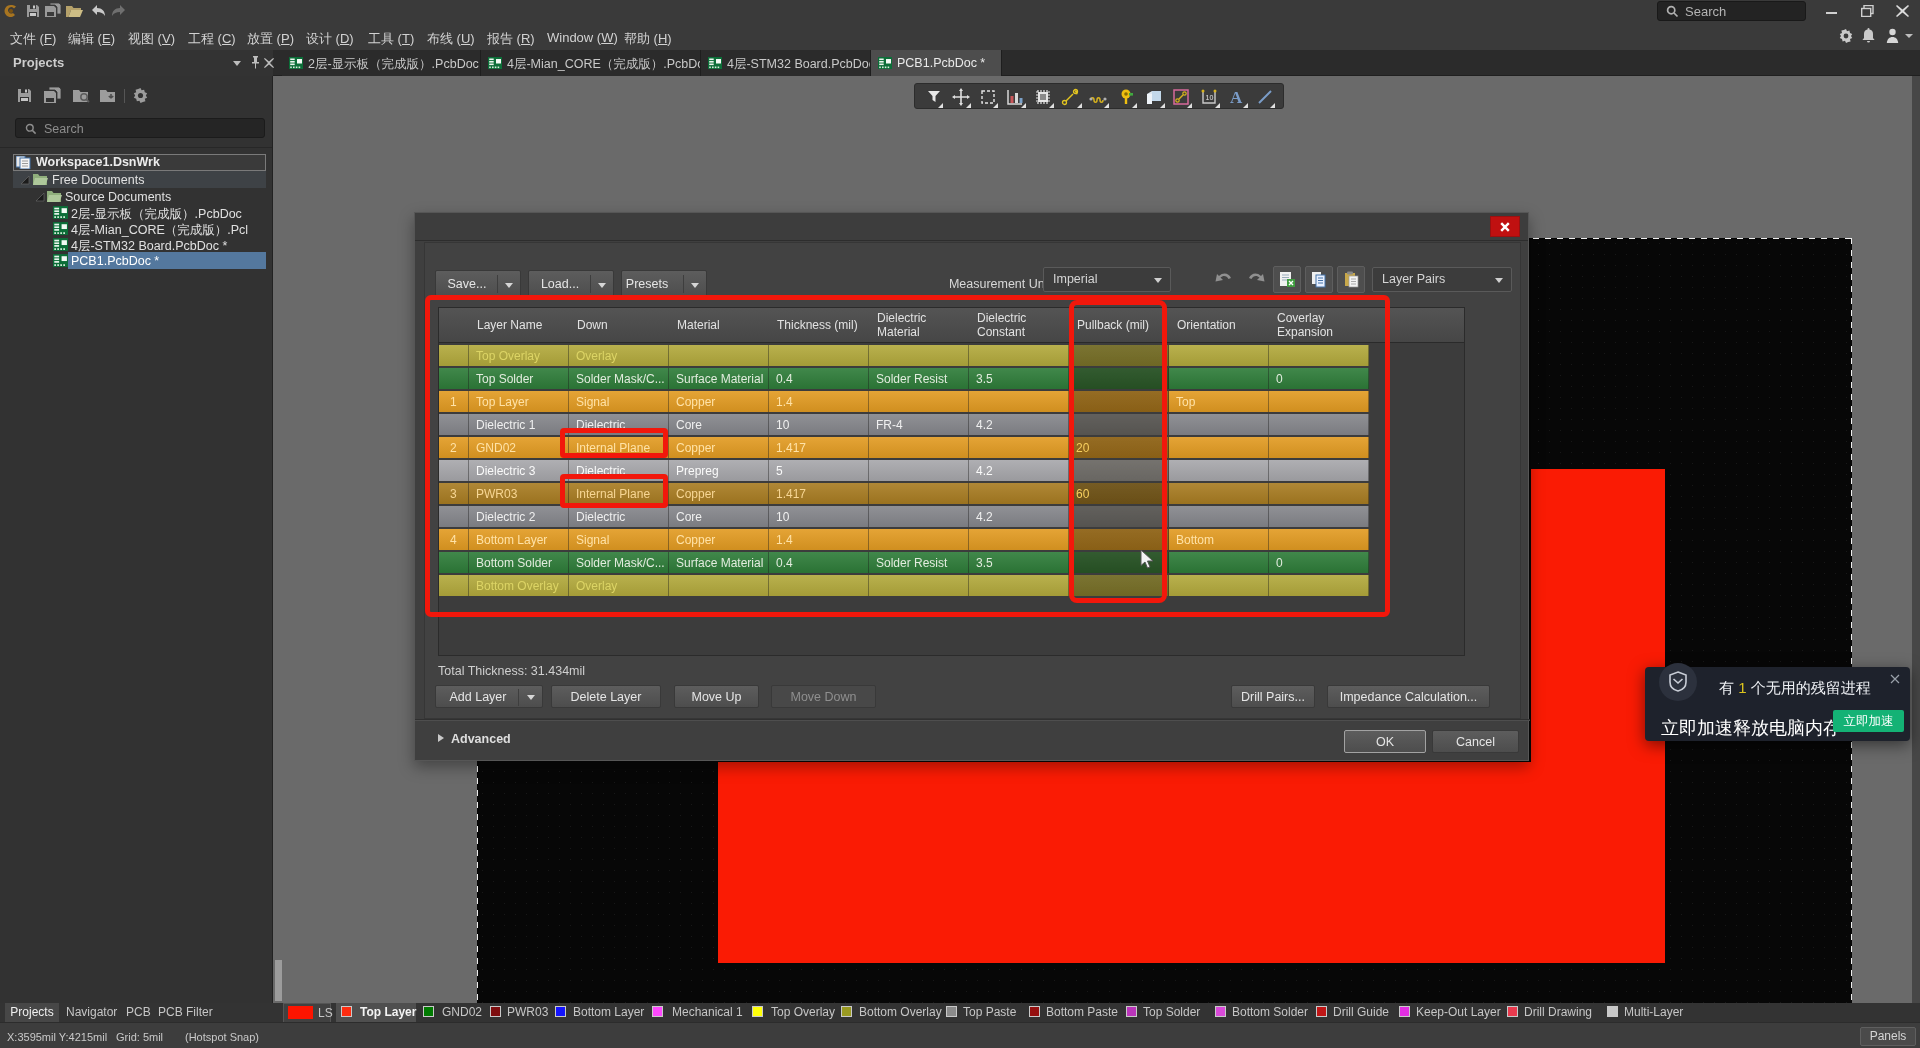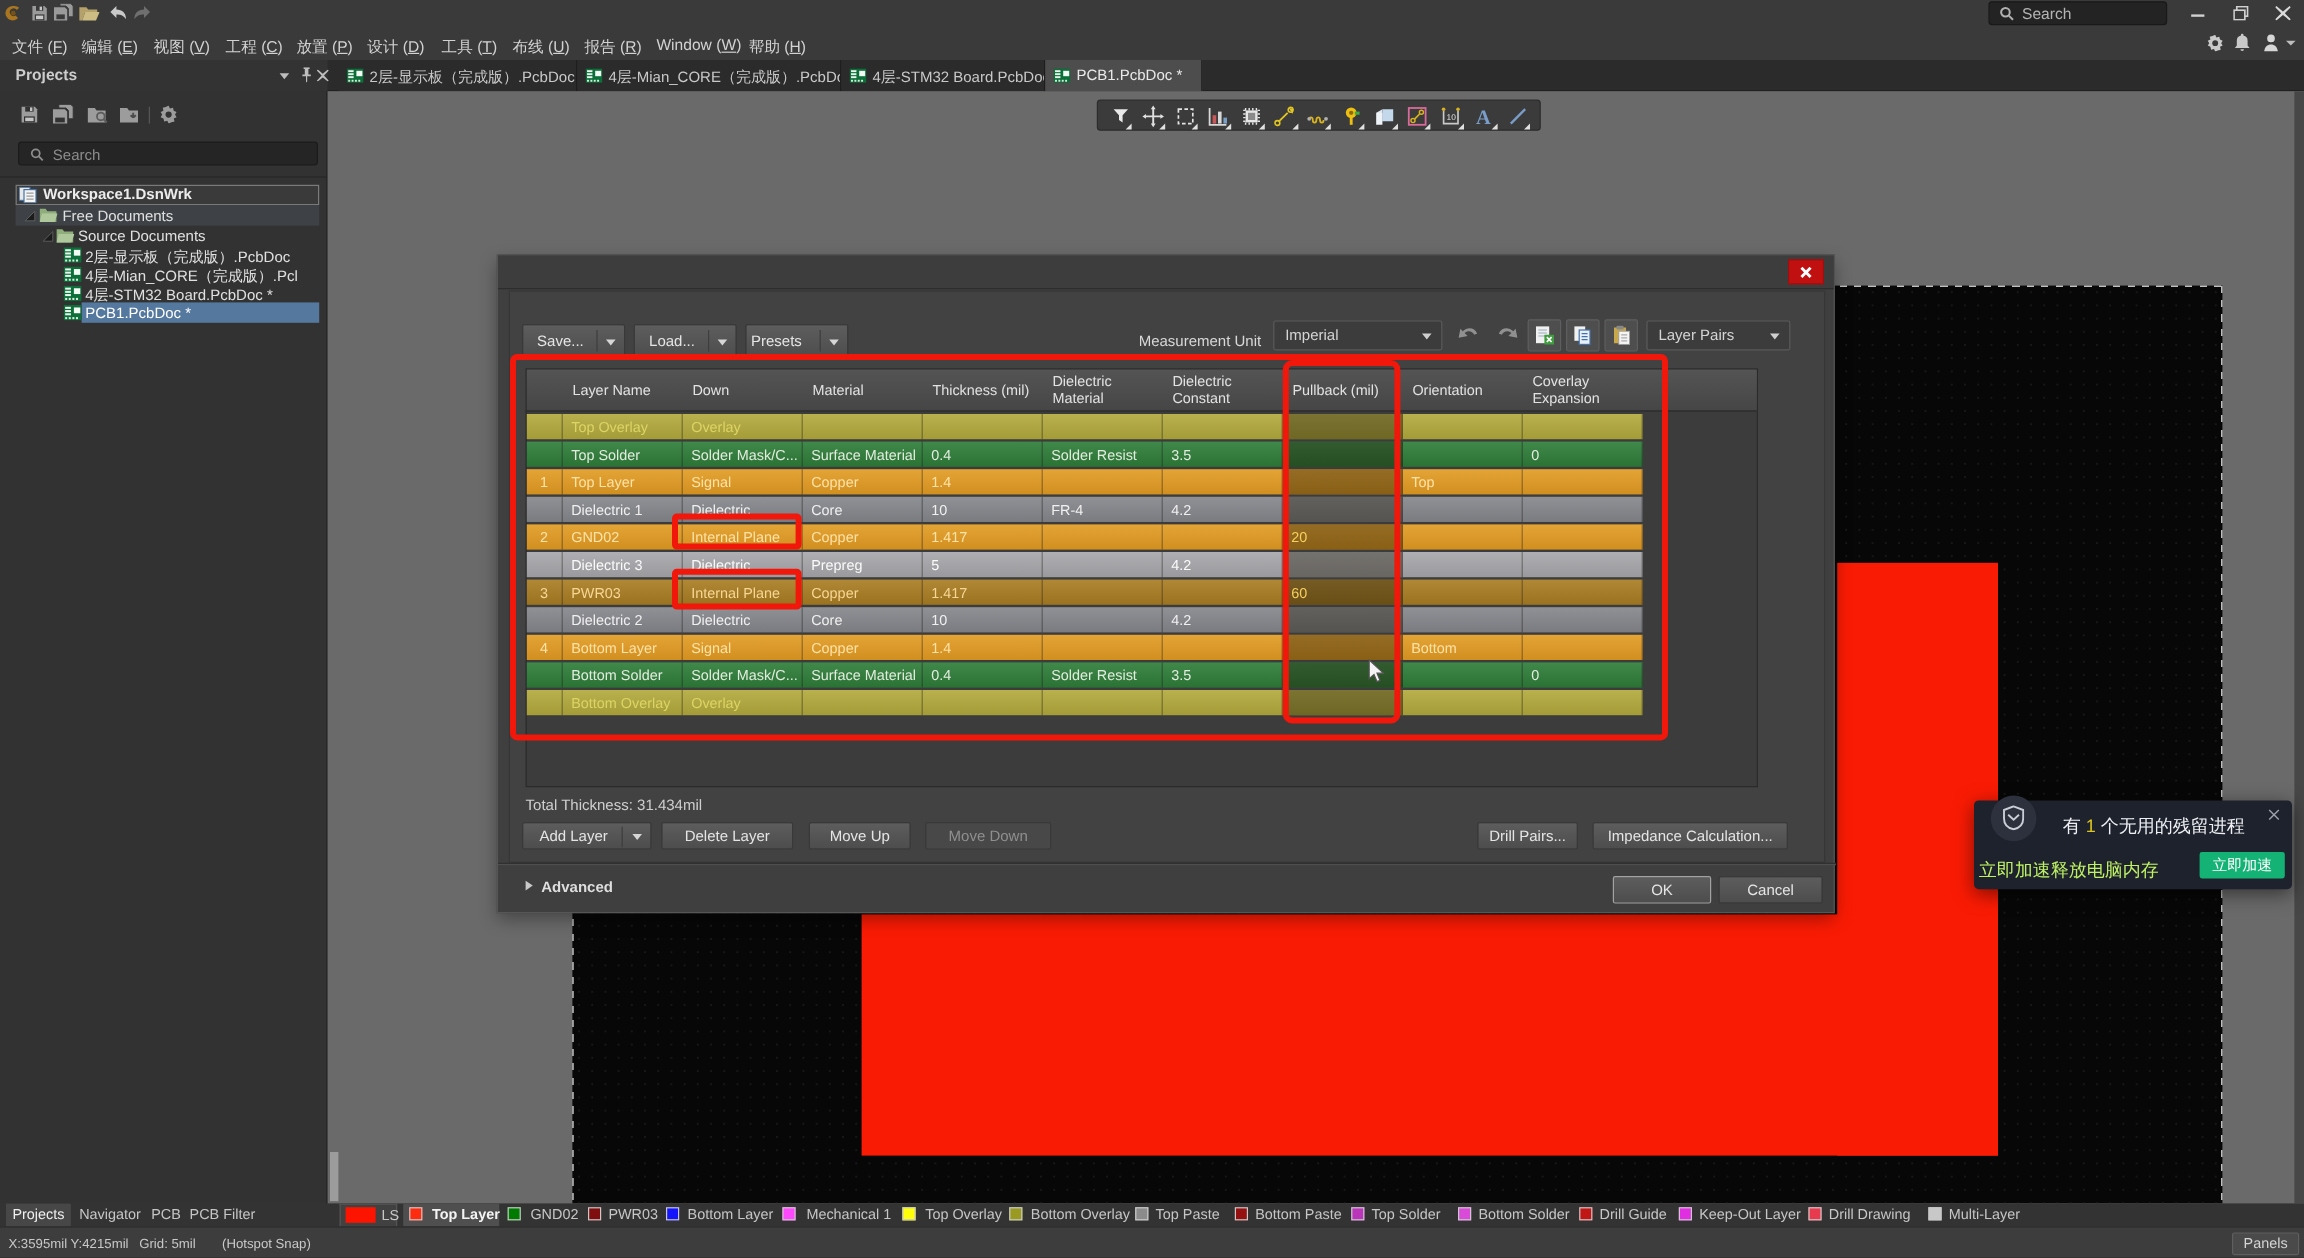--- a/index.html
+++ b/index.html
@@ -434,21 +434,21 @@
       <i style="width:62px;text-align:center">Load...</i>
       <div class="abs" style="right:22px;top:4px;width:1px;height:18px;background:#3e3e3e"></div>
       <div class="sar"></div>
     </div>
   <div class="btn" style="left:206px;top:57px;width:86px">
       <i style="width:50px;text-align:center">Presets</i>
       <div class="abs" style="right:22px;top:4px;width:1px;height:18px;background:#3e3e3e"></div>
       <div class="sar"></div>
     </div>
   <span class="abs" style="left:500px;top:64px;width:136px;text-align:right;font-size:12.5px;color:#d8d8d8">Measurement Unit</span>
-  <div class="drop" style="left:646px;top:54px;width:141px">
+  <div class="drop" style="left:628px;top:54px;width:128px">
       <i>Imperial</i>
       <div class="dar"></div>
     </div>
   <svg class="abs" style="left:798px;top:57px" width="22" height="20" viewBox="0 0 22 20">
       <path d="M6 6C10 2 16 3 18 8l-2.5 1C14 5.5 10 5 7.5 7.5L10 10l-7.5 1.5L4 4z" fill="#909090"></path>
     </svg>
   <svg class="abs" style="left:830px;top:57px" width="22" height="20" viewBox="0 0 22 20">
       <path d="M16 6C12 2 6 3 4 8l2.5 1C8 5.5 12 5 14.5 7.5L12 10l7.5 1.5L18 4z" fill="#909090"></path>
     </svg>
   <div class="abs" style="left:858px;top:53px;width:28px;height:27px;background:#4e4e4e;border:1px solid #5e5e5e;border-radius:2px">
@@ -467,21 +467,21 @@
       </svg>
     </div>
   <div class="abs" style="left:922px;top:53px;width:28px;height:27px;background:#4e4e4e;border:1px solid #5e5e5e;border-radius:2px">
       <svg style="margin:4px 0 0 5px" width="17" height="17" viewBox="0 0 17 17">
         <path d="M2 2h10v13H2z" fill="#c8a84a"></path>
         <rect x="4" y="0.5" width="6" height="3" rx="1" fill="#888"></rect>
         <rect x="6" y="5" width="9" height="11" fill="#f4f4f4" stroke="#999" stroke-width=".7"></rect>
         <path d="M8 8h5M8 10.5h5M8 13h5" stroke="#aaa" stroke-width="1"></path>
       </svg>
     </div>
-  <div class="drop" style="left:957px;top:54px;width:120px">
+  <div class="drop" style="left:957px;top:54px;width:140px">
       <i>Layer Pairs</i>
       <div class="dar"></div>
     </div>
   <div id="tblwrap">
     <div id="thead">
       <div style="left:30px;width:92px;padding-top:10px">Layer Name</div>
       <div style="left:130px;width:92px;padding-top:10px">Down</div>
       <div style="left:230px;width:92px;padding-top:10px">Material</div>
       <div style="left:330px;width:92px;padding-top:10px">Thickness (mil)</div>
       <div style="left:430px;width:92px">Dielectric<br>Material</div>
@@ -662,21 +662,21 @@
 <svg class="abs" style="left:1140px;top:549px" width="14" height="21" viewBox="0 0 14 21">
     <path d="M1 1v15.5l4-3.5 2.5 6 2.5-1-2.5-6H13z" fill="#f4f4f4" stroke="#555" stroke-width="1"></path>
   </svg>
 <div class="abs" id="notif">
   <div class="abs" style="left:14px;top:-4px;width:38px;height:38px;border-radius:50%;background:#2c313d"></div>
   <svg class="abs" style="left:24px;top:4px" width="18" height="21" viewBox="0 0 18 21">
       <path d="M9 1l8 3v7c0 5-3.5 8-8 9-4.5-1-8-4-8-9V4z" fill="none" stroke="#c8cdd6" stroke-width="1.6"></path>
       <path d="M4.5 8l4.5 4 4.5-4" fill="none" stroke="#c8cdd6" stroke-width="1.6"></path>
     </svg>
   <span class="abs" style="left:74px;top:12px;font-size:15px;color:#eef0f4">有 <b style="color:#ddc41e;font-weight:normal">1</b> 个无用的残留进程</span>
-  <span class="abs" style="left:4px;top:49px;font-size:15px;color:#bef264">立即加速释放电脑内存</span>
+  <span class="abs" style="left:16px;top:49px;font-size:18px;color:#ffffff">立即加速释放电脑内存</span>
   <div class="abs" style="left:188px;top:43px;width:71px;height:22px;background:#14b275;border-radius:2px;text-align:center;line-height:22px;font-size:12.5px;color:#fff">立即加速</div>
   <svg class="abs" style="left:245px;top:7px" width="10" height="10" viewBox="0 0 10 10">
       <path d="M1 1l8 8M9 1l-8 8" stroke="#9aa0aa" stroke-width="1.2"></path>
     </svg>
 </div>
 <div class="abs" id="btabs">
   <div class="ltab" style="left:5px;width:54px;background:#474747;text-align:center;line-height:18px;color:#f0f0f0">Projects</div>
   <div class="ltab" style="left:64px;line-height:18px;left:66px">Navigator</div>
   <div class="ltab" style="left:126px;line-height:18px">PCB</div>
   <div class="ltab" style="left:158px;line-height:18px">PCB Filter</div>

